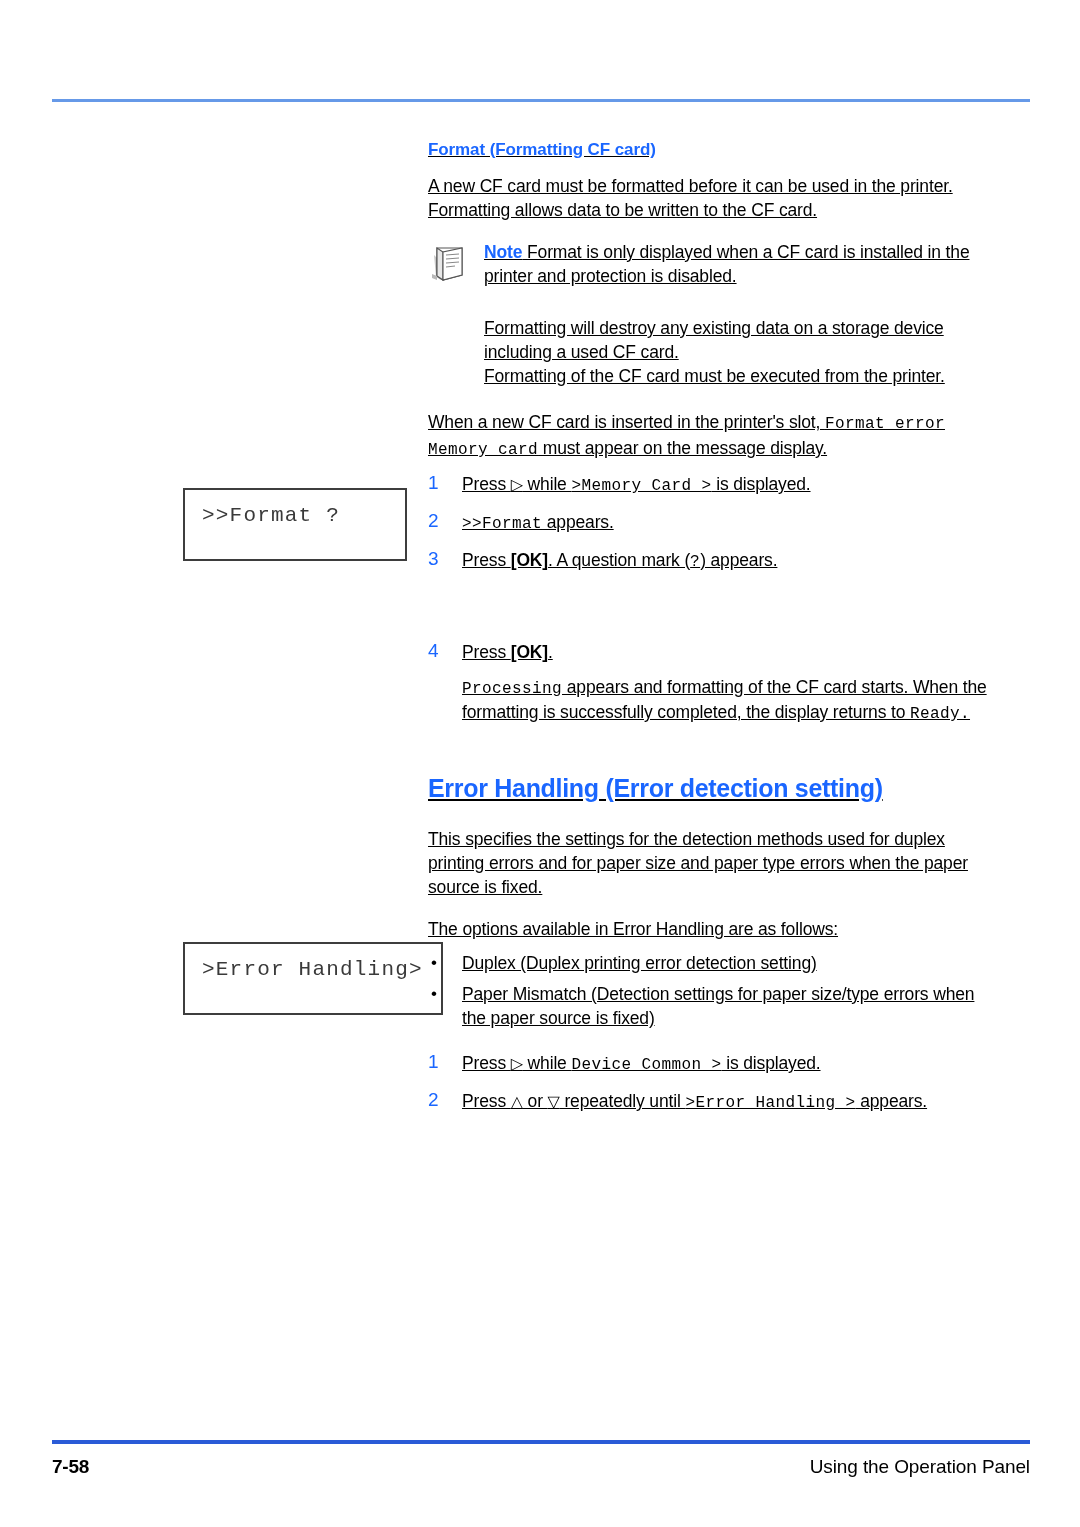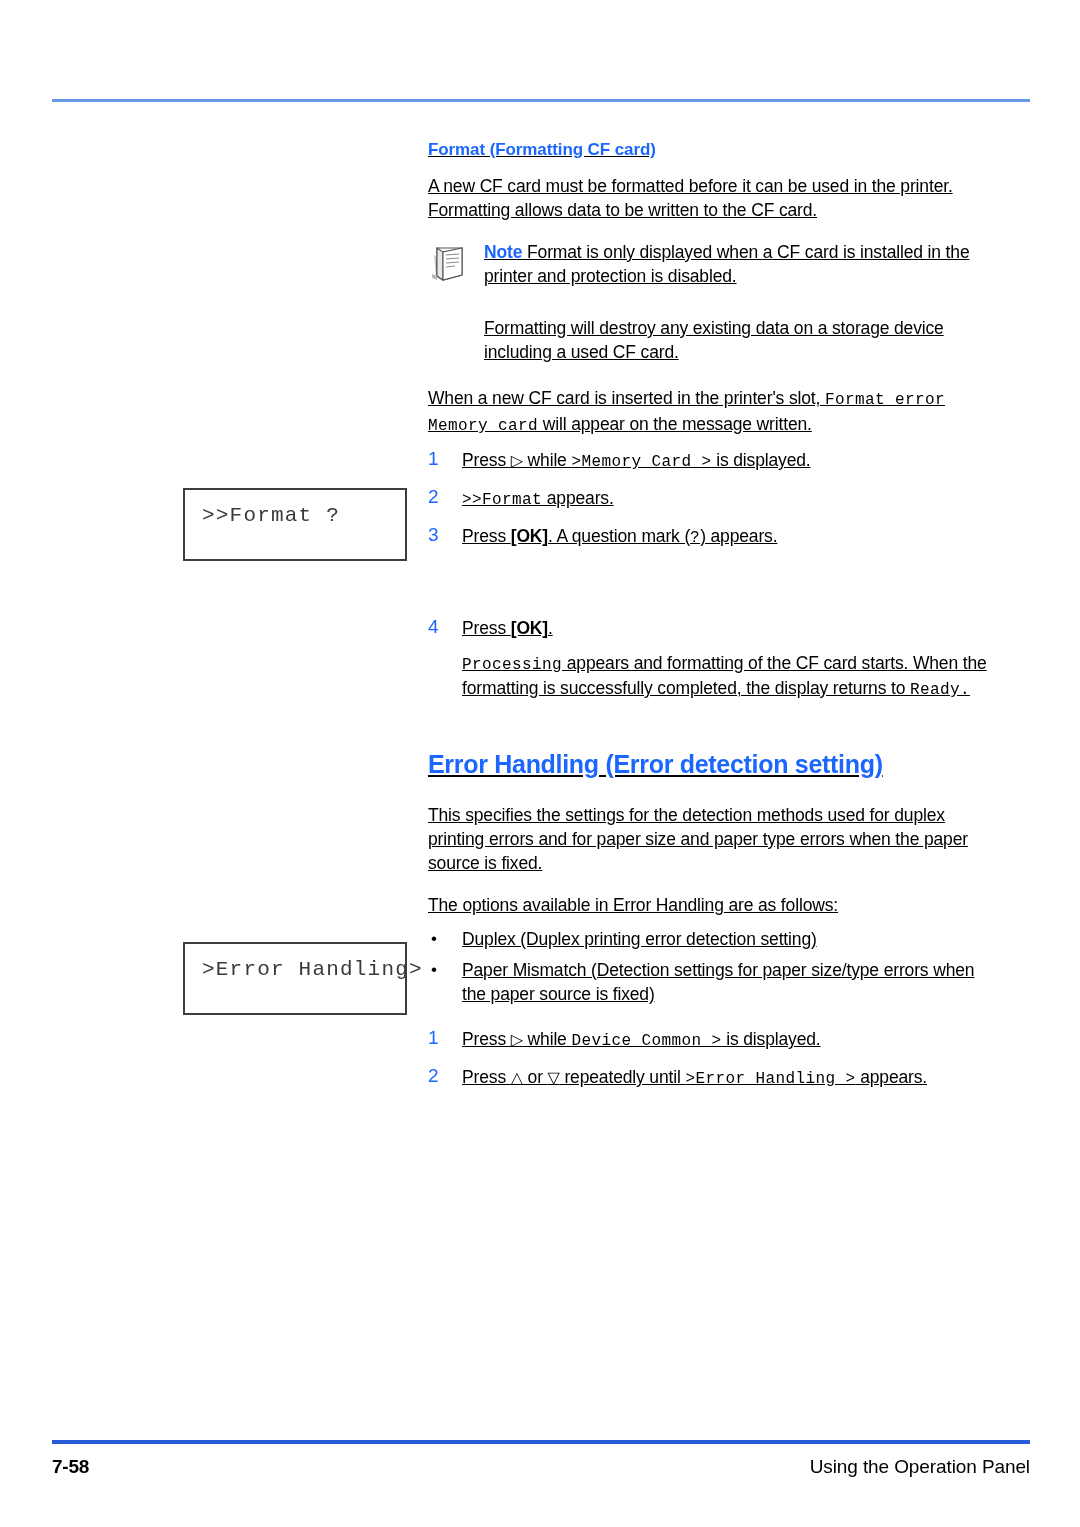--- a/index.html
+++ b/index.html
@@ -181,21 +181,21 @@
     position: absolute;
     left: 17px;
     top: 14px;
     font-family: "Liberation Mono", "DejaVu Sans Mono", monospace;
     font-size: 21px;
     letter-spacing: 1.2px;
     color: #3a3a3a;
     white-space: pre;
   }
   #lcd-format { left: 183px; top: 488px; width: 224px; height: 73px; }
-  #lcd-error  { left: 183px; top: 942px; width: 224px; height: 73px; }
+  #lcd-error  { left: 183px; top: 942px; width: 260px; height: 73px; }
 
   .arrow-glyph { font-size: 16px; }
 </style>
 </head>
 <body>
 
 <div class="page">
 
   <div class="header-rule"></div>
 
@@ -228,23 +228,24 @@
       <div class="note-text">
         <span class="note-label">Note</span>
         <span>Format is only displayed when a CF card is installed in the printer and protection is disabled.</span>
       </div>
     </div>
 
     <div class="spacer-sm"></div>
 
     <div class="note-extra">
       <div>Formatting will destroy any existing data on a storage device including a used CF card.</div>
-    </div>
-
-    <p class="body tight"><span>When a new CF card is inserted in the printer's slot, </span><span class="mono">Format error</span><span> </span><span class="mono">Memory card</span><span> will appear on the message written.</span></p>
+      <div>Formatting of the CF card must be executed from the printer.</div>
+    </div>
+
+    <p class="body tight"><span>When a new CF card is inserted in the printer's slot, </span><span class="mono">Format error</span><span> </span><span class="mono">Memory card</span><span> must appear on the message display.</span></p>
 
     <div class="step">
       <span class="step-num">1</span><span>Press </span><span class="arrow-glyph">▷</span><span> while </span><span class="mono">&gt;Memory Card &gt;</span><span> is displayed.</span>
     </div>
 
     <div class="step">
       <span class="step-num">2</span><span class="mono">&gt;&gt;Format</span><span> appears.</span>
     </div>
 
     <div class="step">

